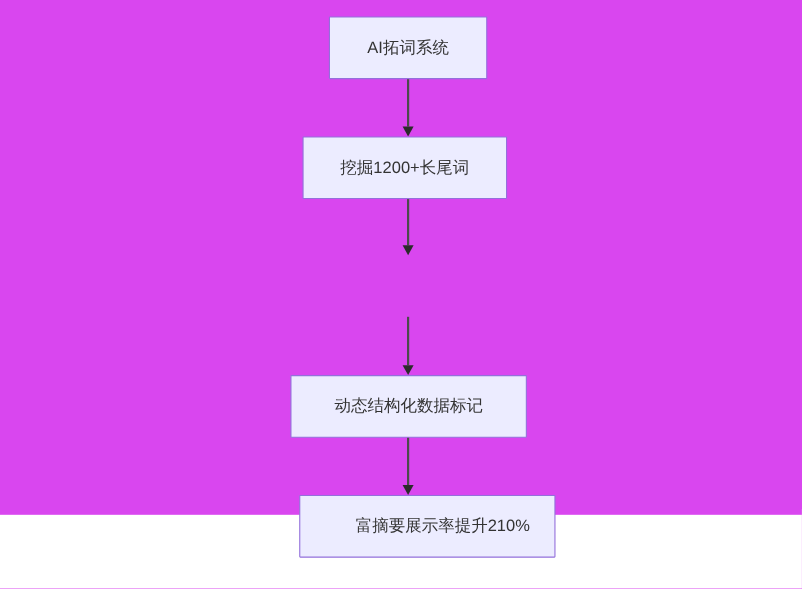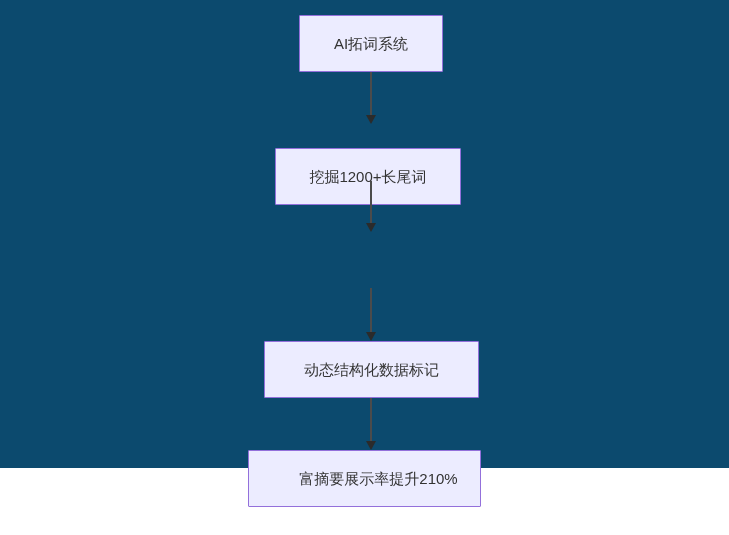--- a/index.html
+++ b/index.html
@@ -9,43 +9,43 @@
   body {
     width: 729px;
     height: 535px;
     font-family: "Liberation Sans", "DejaVu Sans", sans-serif;
     overflow: hidden;
   }
   .canvas {
     position: relative;
     width: 729px;
     height: 468px;
-    background: #0c4a6e;
+    background: #d946ef;
   }
   .flow-node {
     position: absolute;
     box-sizing: border-box;
     background: #ececff;
     border: 1px solid #9370db;
     border-radius: 1px;
     color: #333333;
     font-size: 15px;
     display: flex;
     align-items: center;
     justify-content: center;
     text-align: center;
     line-height: 1.2;
     white-space: nowrap;
   }
   
   .n0 { left: 299px; top: 15px;  width: 144px; height: 57px; }
-  .n1 { left: 275px; top: 124px; width: 186px; height: 57px; margin-top: 24px; }
+  .n1 { left: 275px; top: 124px; width: 186px; height: 57px; }
   .n2 { left: 261px; top: 232px; width: 222px; height: 56px; }
   .n3 { left: 264px; top: 341px; width: 215px; height: 57px; }
-  .n4 { left: 248px; top: 450px; width: 233px; height: 57px; padding-left: 28px; }
+  .n4 { left: 272px; top: 450px; width: 233px; height: 57px; padding-left: 28px; }
 
   .flow-arrow {
     position: absolute;
     left: 370px;
     width: 2px;
   }
   .flow-arrow .shaft {
     position: absolute;
     left: 0;
     top: 0;

